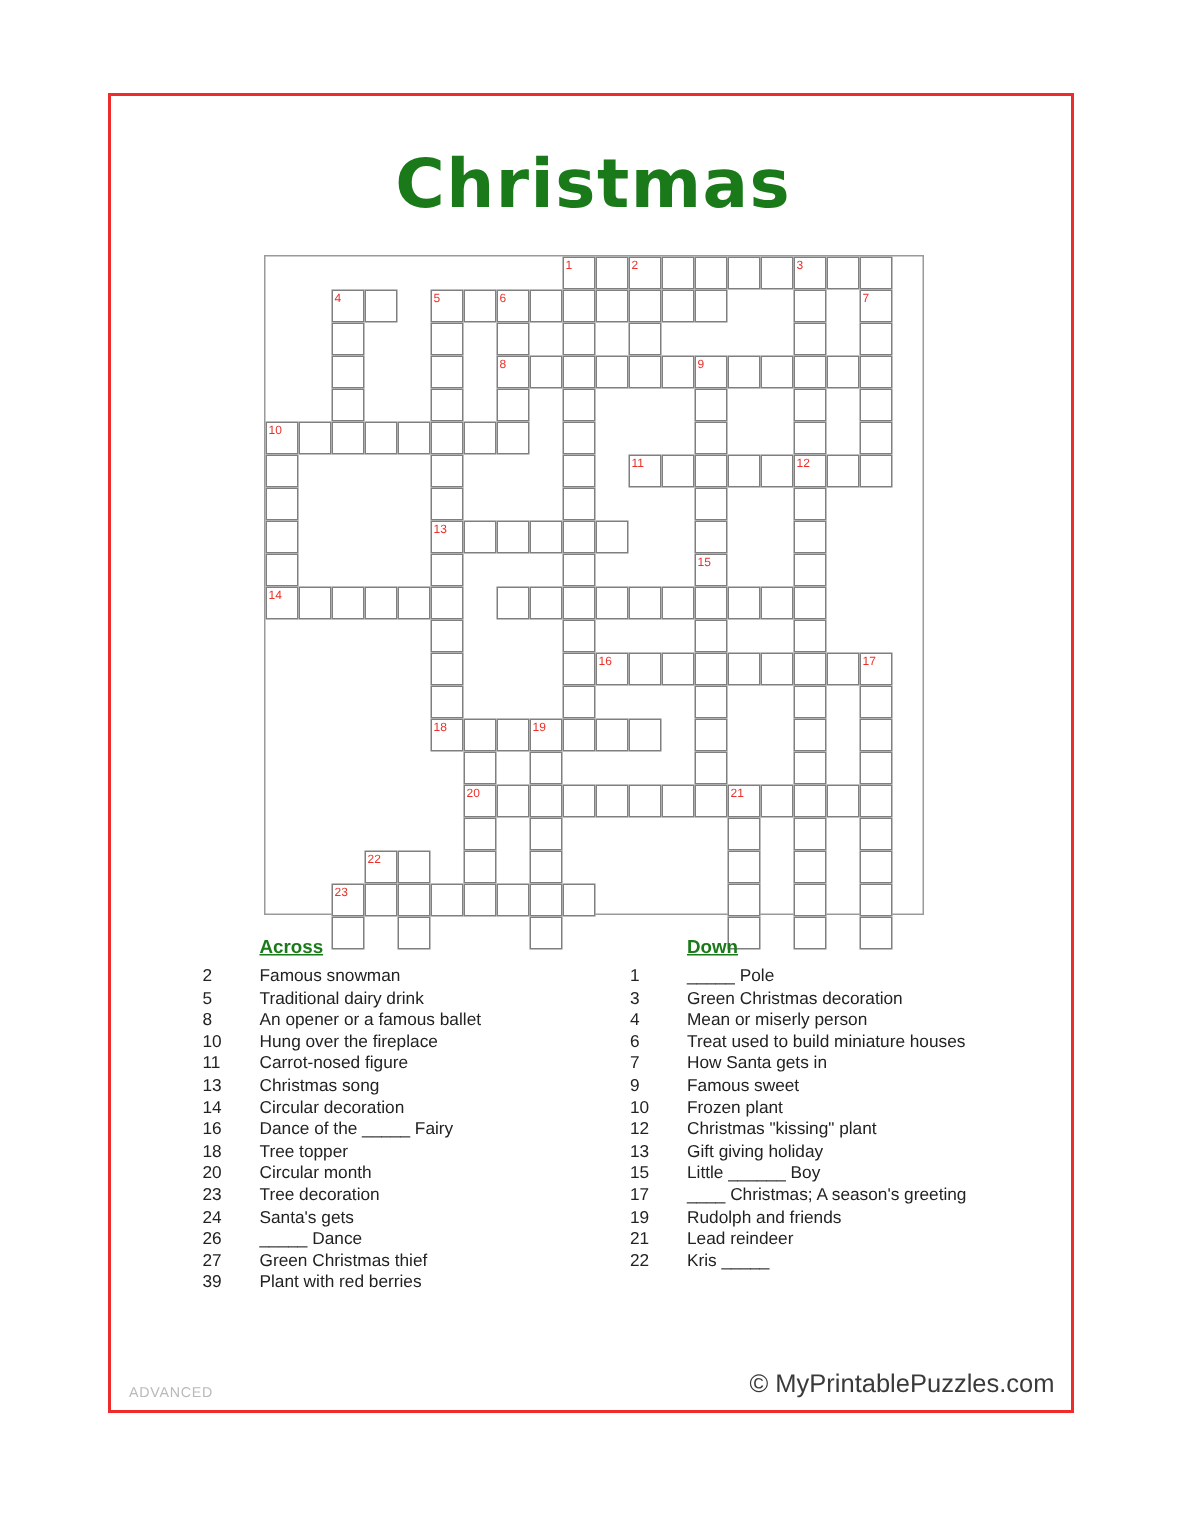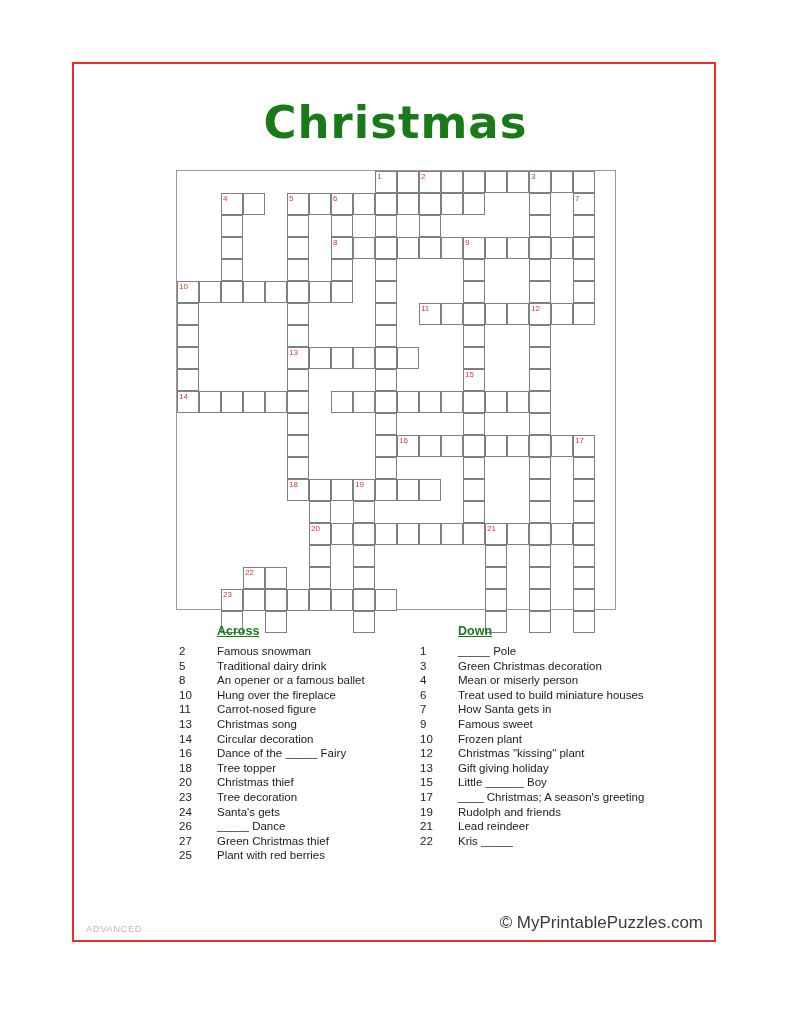--- a/index.html
+++ b/index.html
@@ -74,21 +74,21 @@
     top: 624px;
     width: 600px;
     font-size: 11.5px;
     color: #222;
   }
   .col {
     position: absolute;
     top: 0;
     width: 300px;
   }
-  .col.across { left: 35px; margin-left: 44px; }
+  .col.across { left: 35px; }
   .col.down { left: 320px; }
   .col-head {
     font-weight: bold;
     color: #1a7a1a;
     text-decoration: underline;
     font-size: 12.5px;
     margin-left: 38px;
     margin-bottom: 6px;
     display: block;
   }
@@ -403,40 +403,40 @@
         <div class="clue">
           <span class="n">16</span>
           <span class="t">Dance of the _____ Fairy</span>
         </div>
         <div class="clue">
           <span class="n">18</span>
           <span class="t">Tree topper</span>
         </div>
         <div class="clue">
           <span class="n">20</span>
-          <span class="t">Christmas thief</span>
+          <span class="t">Circular month</span>
         </div>
         <div class="clue">
           <span class="n">23</span>
           <span class="t">Tree decoration</span>
         </div>
         <div class="clue">
           <span class="n">24</span>
           <span class="t">Santa's gets</span>
         </div>
         <div class="clue">
           <span class="n">26</span>
           <span class="t">_____ Dance</span>
         </div>
         <div class="clue">
           <span class="n">27</span>
           <span class="t">Green Christmas thief</span>
         </div>
         <div class="clue">
-          <span class="n">25</span>
+          <span class="n">39</span>
           <span class="t">Plant with red berries</span>
         </div>
       </div>
   </div>
   <div class="col down">
     <span class="col-head">Down</span>
     <div id="down-list">
         <div class="clue">
           <span class="n">1</span>
           <span class="t">_____ Pole</span>

